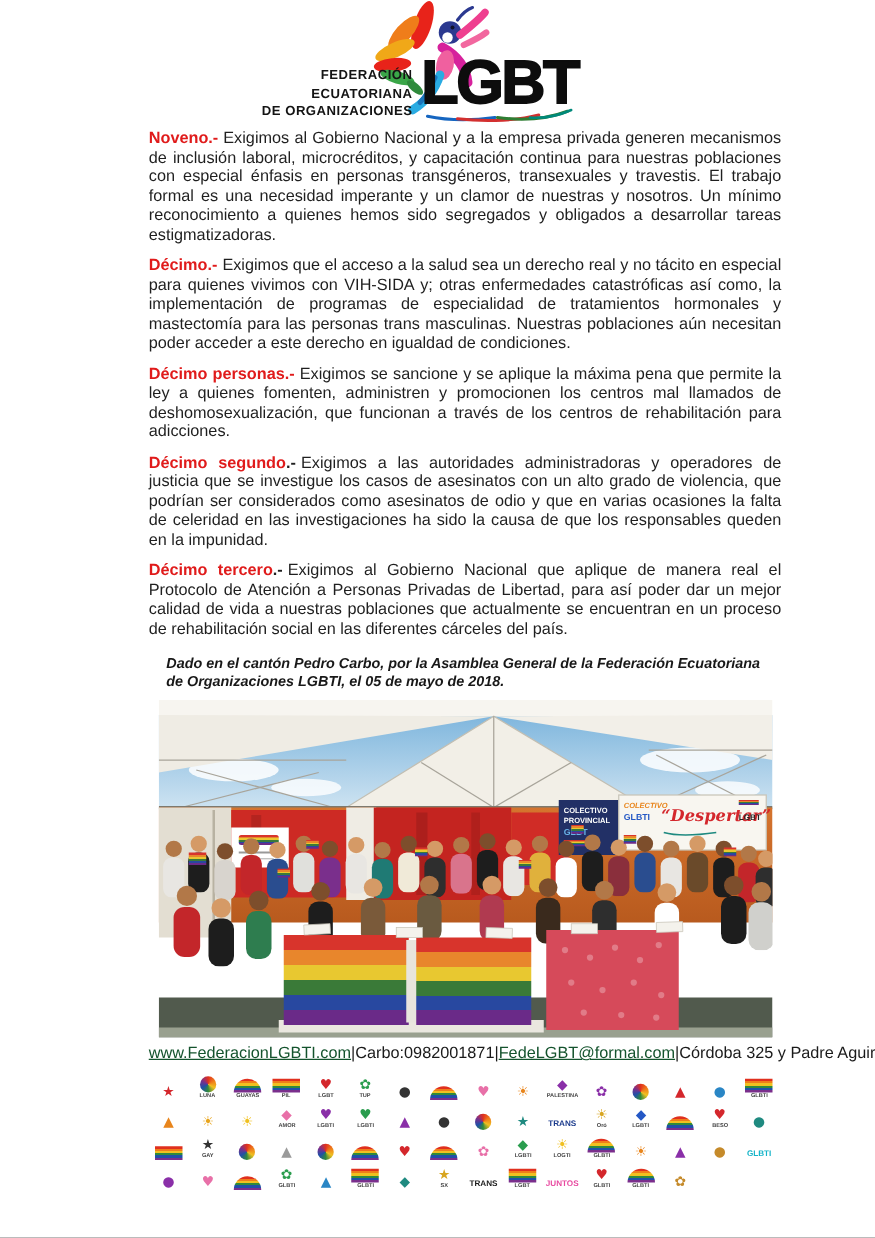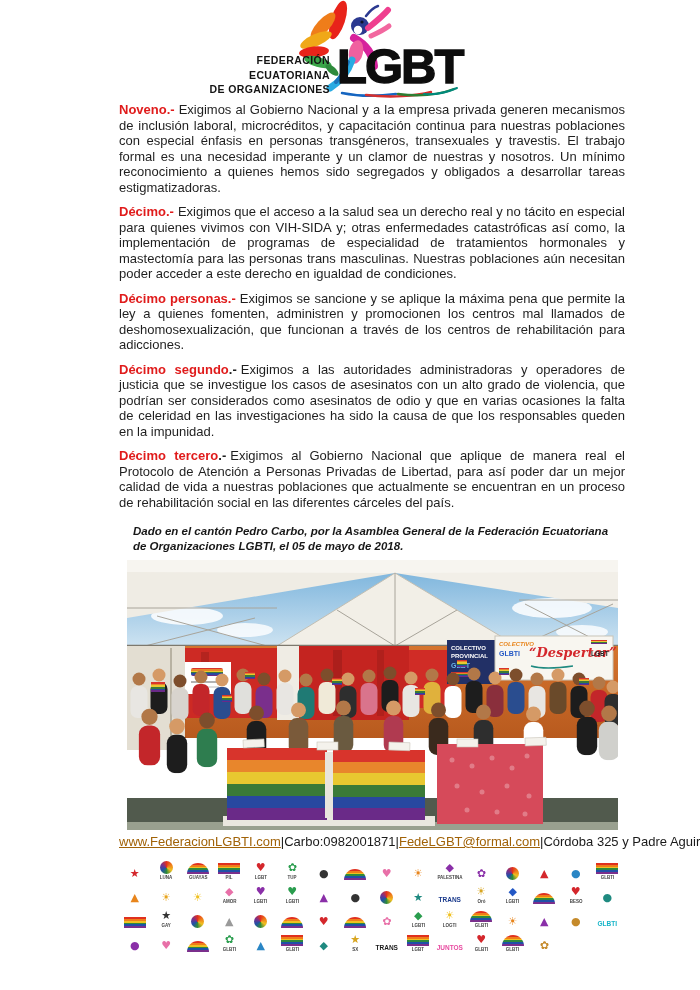--- a/index.html
+++ b/index.html
@@ -34,21 +34,21 @@
     margin:14px 14px 0 14px;font-size:11.5px;font-weight:bold;font-style:italic;
     text-align:left;line-height:14.5px;color:#181818;
   }
   
   .photo-fig{margin:7px 0 0 8px;width:491px;height:270px;position:relative;}
   .photo-fig svg{display:block;}
   
   .contact{
     margin:4px 0 0 0;text-align:center;font-size:13px;color:#1a1a1a;white-space:nowrap;
   }
-  .contact a{color:#a16207;}
+  .contact a{color:#14532d;}
   
   .collage{
     margin:7px 0 0 0;width:508px;display:flex;flex-wrap:wrap;align-items:flex-end;
     justify-content:flex-start;
   }
   .tile{
     width:28px;height:23px;margin:0.5px 1.75px;display:flex;flex-direction:column;
     align-items:center;justify-content:flex-end;overflow:hidden;
   }
   .tile .sw{width:22px;height:11px;

